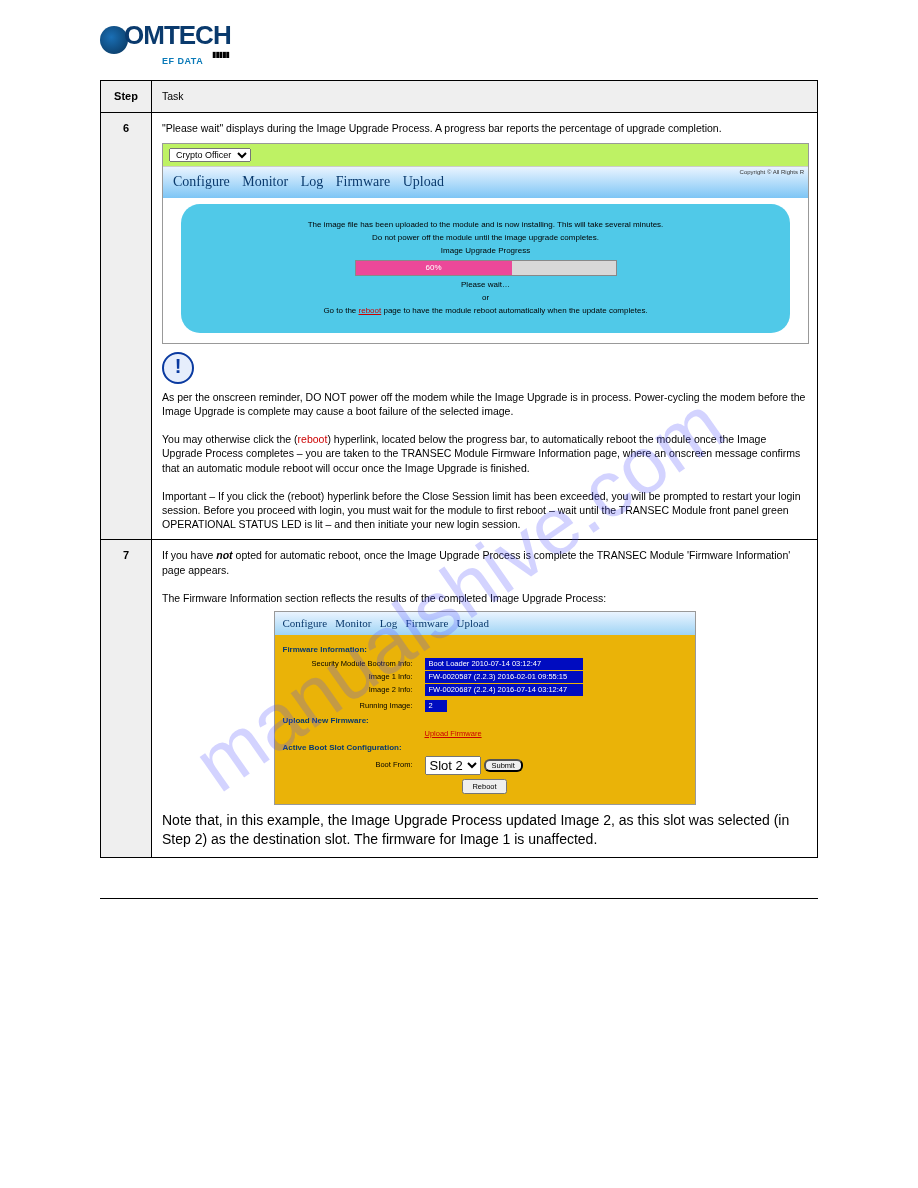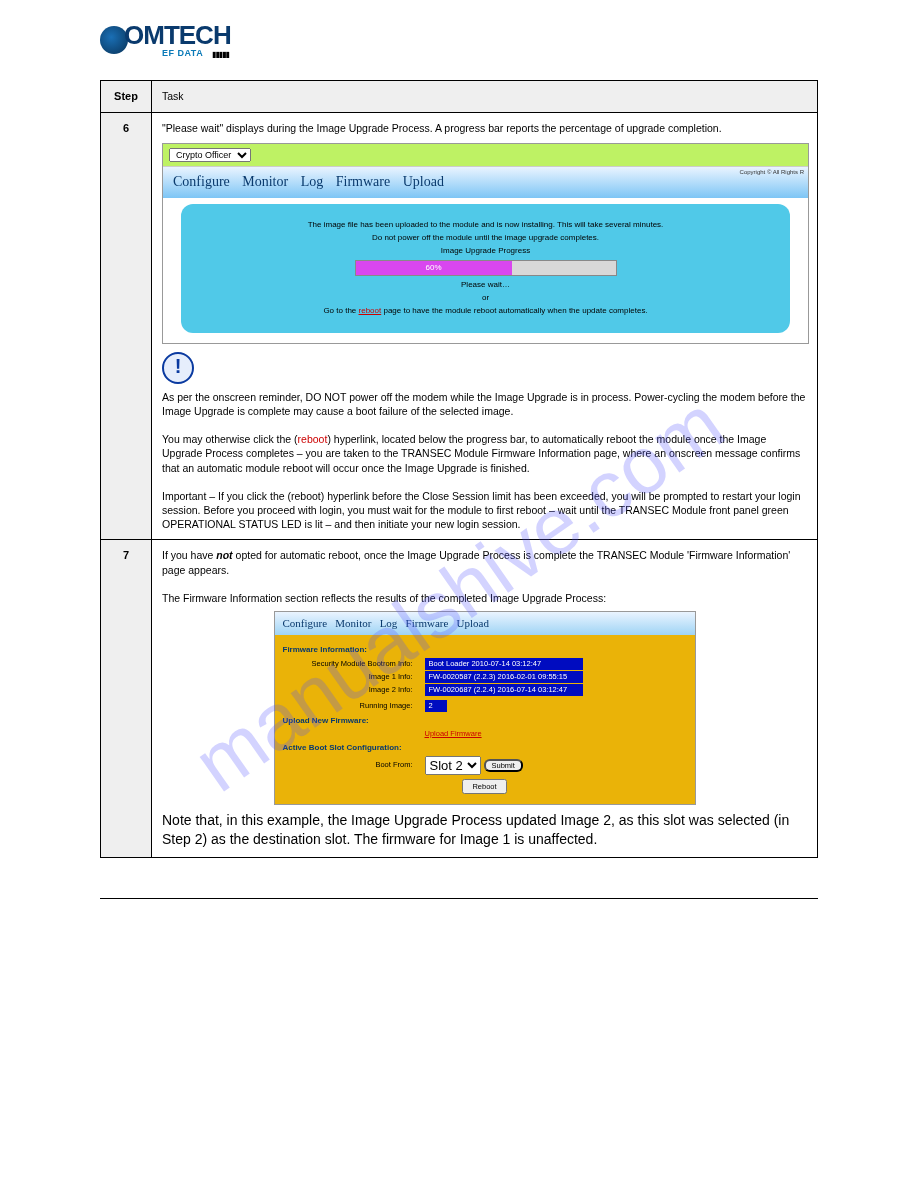--- a/index.html
+++ b/index.html
@@ -39,21 +39,21 @@
     vertical-align: middle;
     margin-right: -4px;
   }
   .logo-sub {
     font-size: 9px;
     color: #0a7ab8;
     font-weight: bold;
     letter-spacing: 0.5px;
     position: absolute;
     left: 62px;
-    top: 28px;
+    top: 36px;
   }
   .logo-bars {
     position: absolute;
     left: 112px;
     top: 30px;
     font-size: 8px;
     letter-spacing: -1px;
     color: #000;
   }
   
@@ -115,35 +115,35 @@
     color: #333;
     text-align: right;
     line-height: 1;
   }
   .panel-blue {
     background: #50c9e8;
     padding: 14px 27px;
     text-align: center;
     font-size: 9px;
     color: #000;
-    border-radius: 12px;
+    border-radius: 19px;
     margin: 4px 18px 8px 18px;
     position: relative;
   }
   .progress {
     width: 260px;
     height: 14px;
     margin: 4px auto;
     background: #d8d8d8;
     position: relative;
     border: 1px solid #888;
   }
   .progress-fill {
     height: 100%;
-    background: #d946ef;
+    background: #ec4899;
     color: #fff;
     font-size: 8px;
     text-align: center;
     line-height: 14px;
   }
   .panel-blue .small { font-size: 8px; margin: 2px 0; }
   .panel-blue a { color: #c00; }
   .caution-icon {
     display: block;
     margin: 6px 0;

